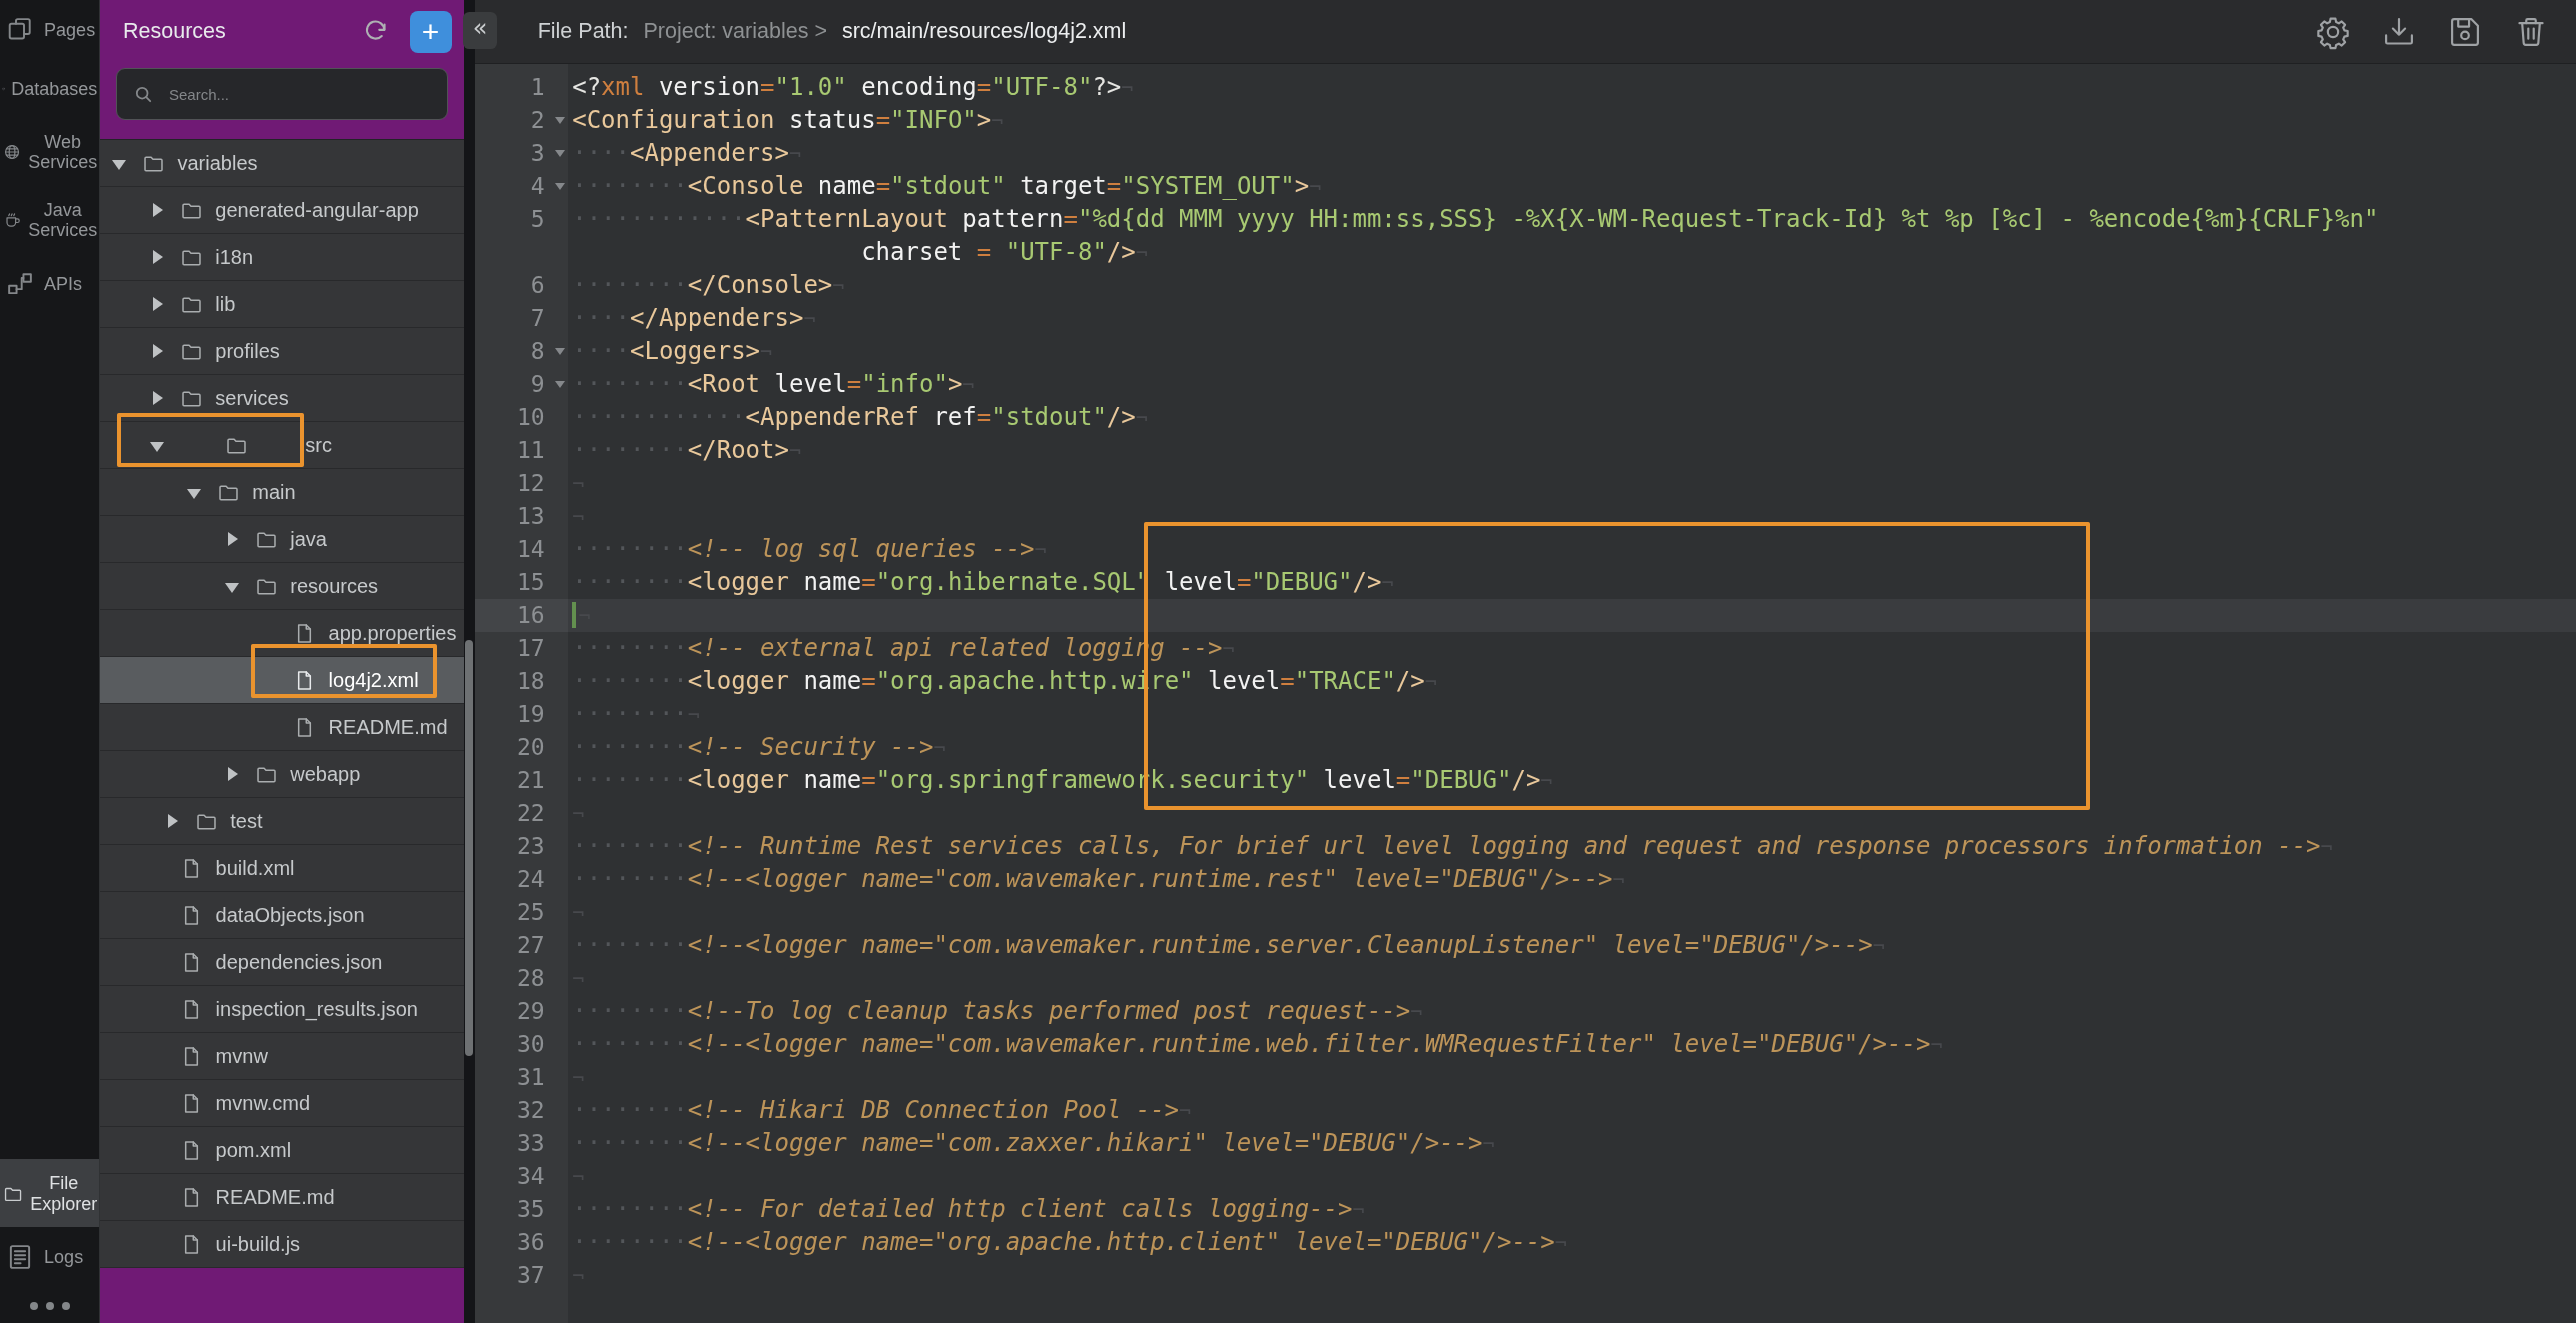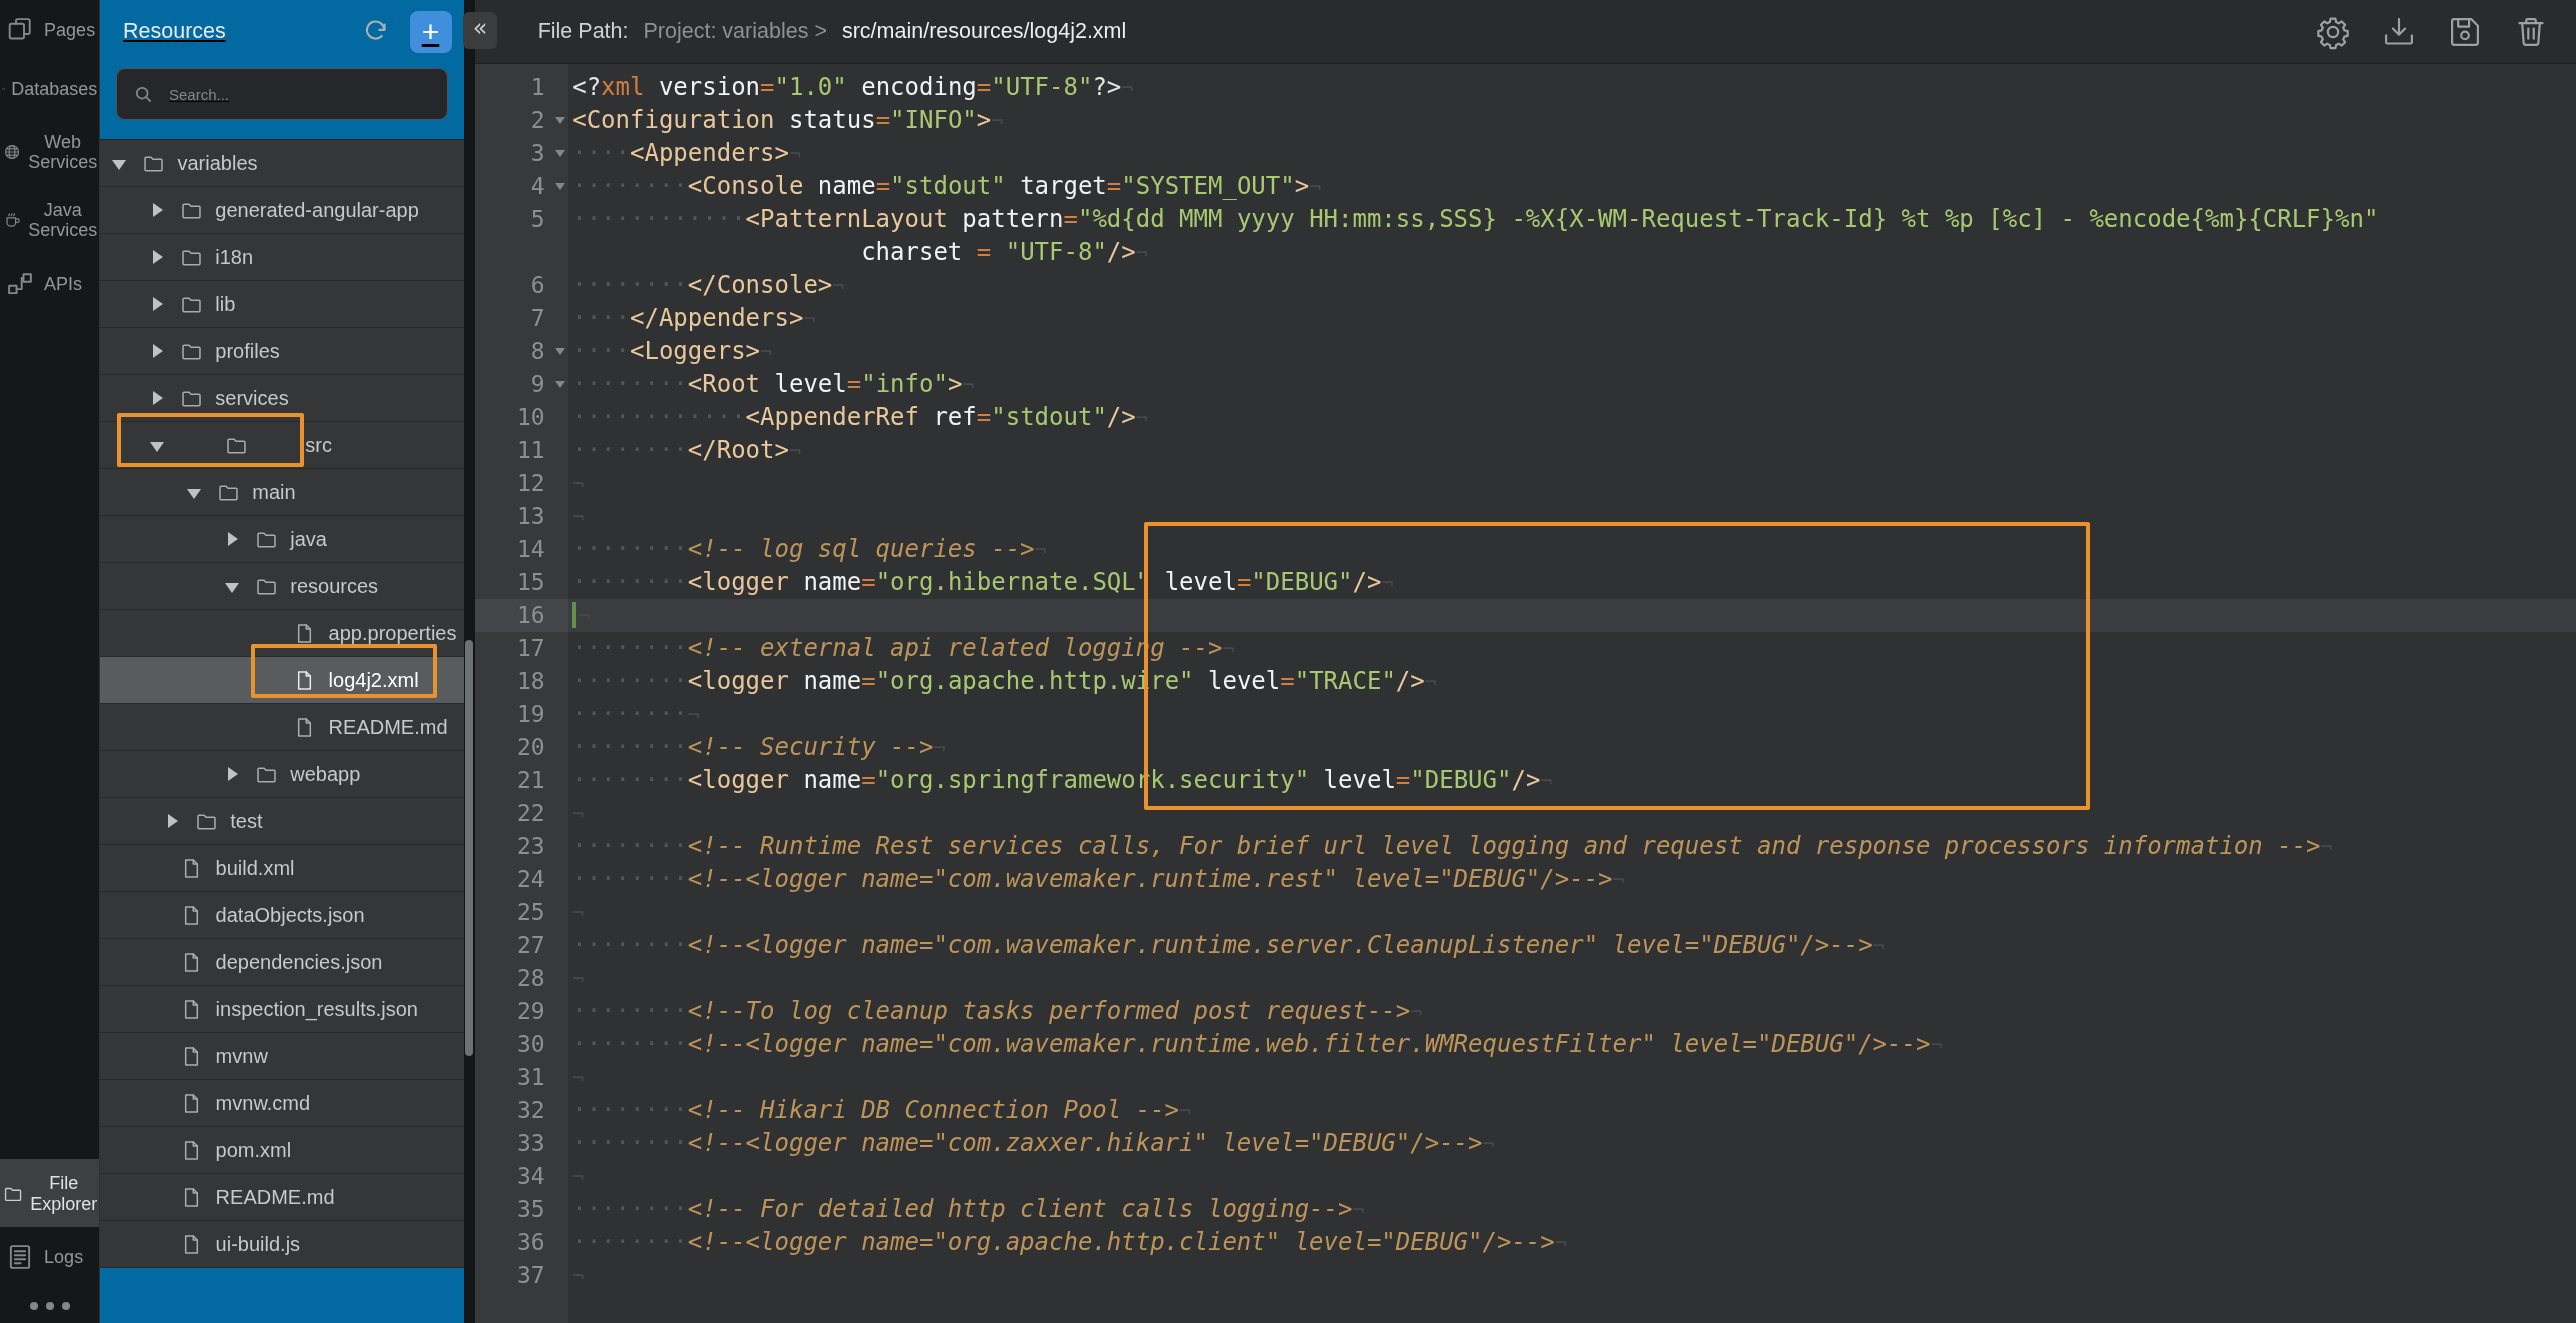--- a/index.html
+++ b/index.html
@@ -12,21 +12,21 @@
   .ritem{display:flex;flex-direction:row;align-items:center;gap:6.3px;padding:14.3px 1.8px 12.5px 1.8px;
     color:#94979a;font-size:18px;line-height:20.6px;text-align:center;cursor:pointer;}
   .ritem svg{width:36px;height:32px;stroke:#84878a;fill:none;stroke-width:1.7;stroke-linecap:round;stroke-linejoin:round;}
   .ritem.active{background:#3d3f42;color:#dfe1e3;}
   .ritem.active svg{stroke:#c9ccce;}
   .rail-spacer{flex:1;}
   .rail-more{display:flex;justify-content:center;gap:8px;padding:16px 0 14.3px 0;cursor:pointer;}
   .rail-more i{width:8px;height:8px;border-radius:50%;background:#84878a;display:block;}
 
   
-  .sidebar{flex:0 0 364px;width:364px;position:relative;background:#0369a1;text-decoration:underline;}
+  .sidebar{flex:0 0 364px;width:364px;position:relative;background:#701a75;}
   .sb-head{height:63px;display:flex;align-items:center;padding:0 12.5px 0 23px;gap:14.3px;}
   .sb-title{flex:1;font-size:21.5px;color:#e8eaec;}
   .icon-btn{width:39px;height:39px;display:flex;align-items:center;justify-content:center;cursor:pointer;}
   .icon-btn svg{width:30px;height:30px;stroke:#aeb1b3;fill:none;stroke-width:1.9;stroke-linecap:round;stroke-linejoin:round;}
   .add-btn{width:42px;height:42px;border:none;border-radius:8px;background:#3f8fdc;color:#fff;font-size:30px;
     line-height:1;display:flex;align-items:center;justify-content:center;cursor:pointer;font-family:"Liberation Sans",sans-serif;}
   .search-wrap{margin:5.4px 16px 0 16px;height:52px;border:1.8px solid #515356;border-radius:9px;background:#26272a;
     display:flex;align-items:center;padding:0 14.3px;gap:10.7px;box-sizing:border-box;}
   .search-wrap svg{width:25px;height:25px;stroke:#85888b;fill:none;stroke-width:2;stroke-linecap:round;}
   .search-wrap input{flex:1;background:transparent;border:none;outline:none;color:#c6c9cb;font-size:15px;

